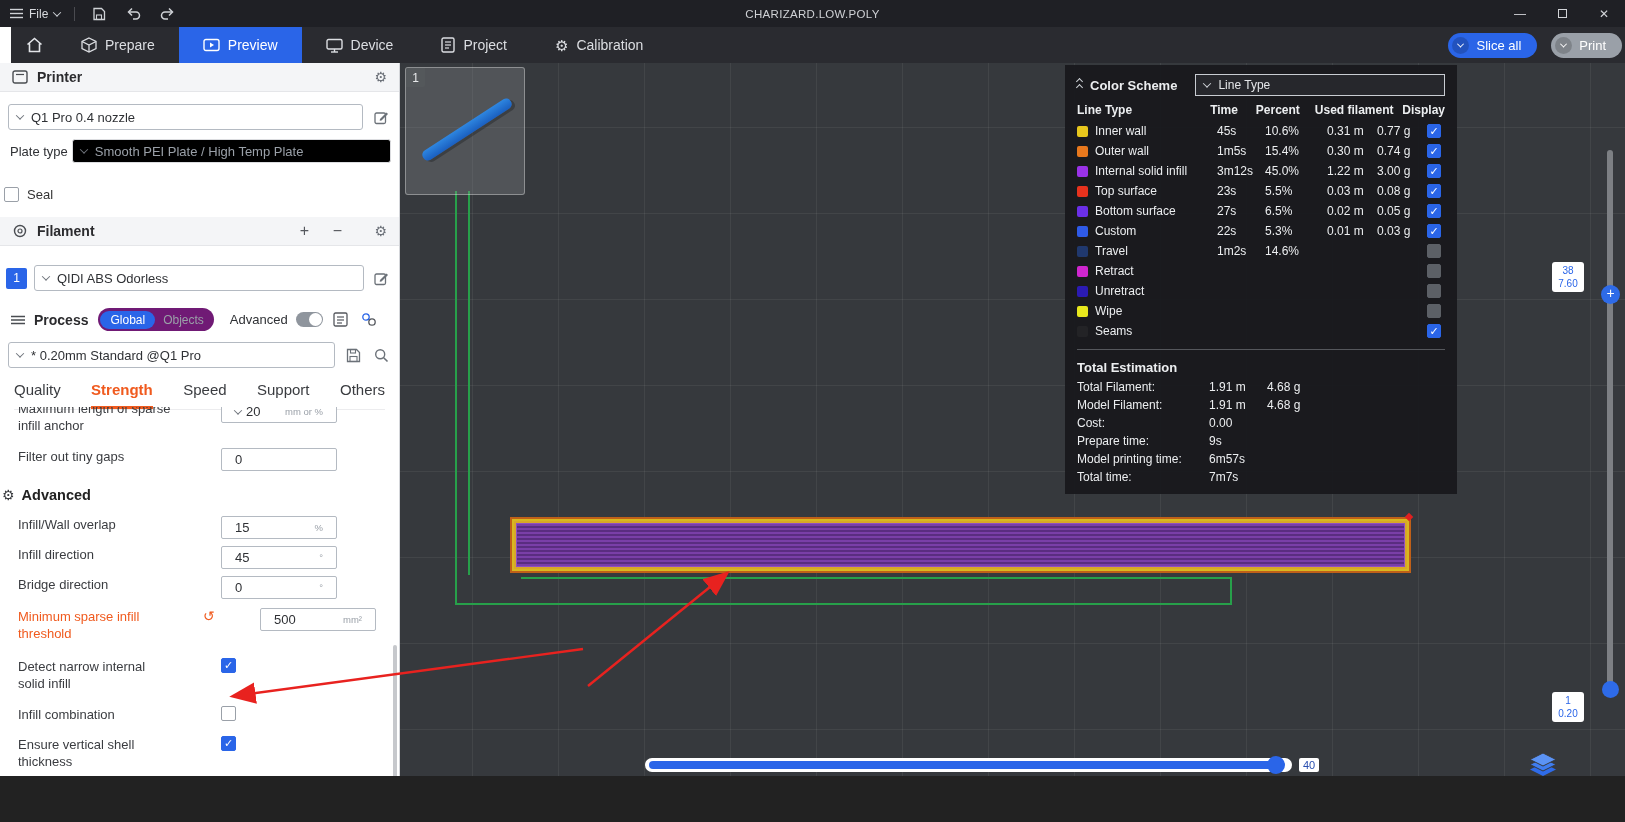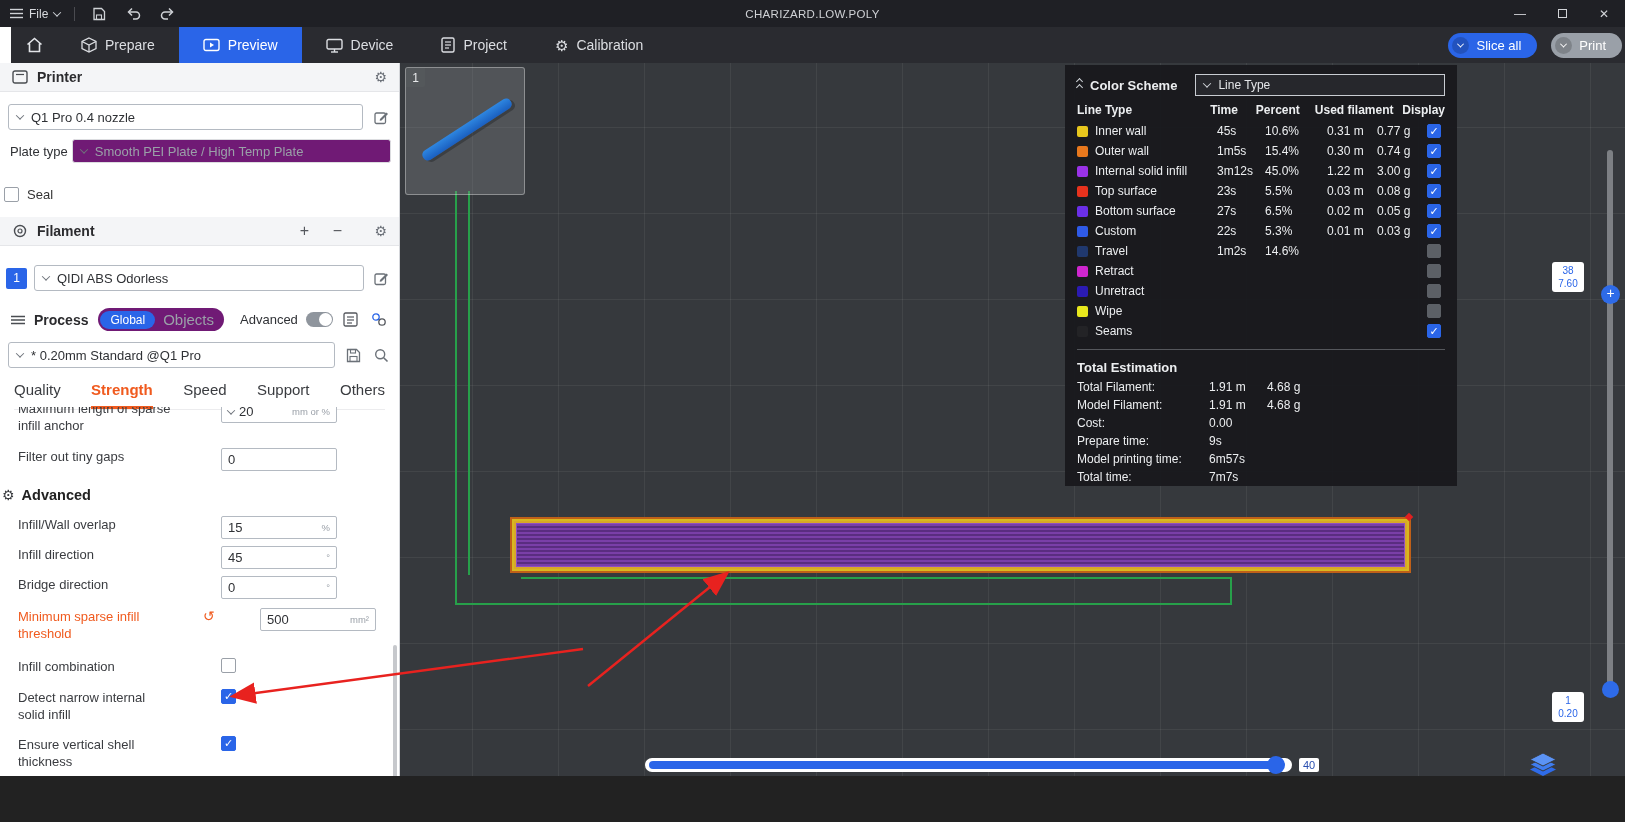--- a/index.html
+++ b/index.html
@@ -44,21 +44,21 @@
   .sidebar { position:absolute; left:0; top:63px; width:400px; height:759px; background:#fff;
     border-right:1px solid #d4d6da; color:#333; font-size:13px; }
   .sec-head { height:29px; background:#f4f5f7; border-bottom:1px solid #e5e6e9; display:flex; align-items:center; padding:0 12px; gap:9px; }
   .sec-title { font-size:14px; font-weight:bold; color:#2b2b2e; }
   .sec-gear { margin-left:auto; color:#6b7078; font-size:14px; }
   .icon-btn { color:#55585e; font-size:16px; width:20px; text-align:center; }
 
   .row { display:flex; align-items:center; }
   .combo { height:26px; border:1px solid #b4bac2; border-radius:3px; background:#fff; display:flex; align-items:center; gap:8px; padding:0 8px; overflow:hidden; }
   .combo .combo-text { white-space:nowrap; overflow:hidden; text-overflow:ellipsis; font-size:13px; color:#2f3135; }
-  .combo.gray { background:#701a75; border-color:#dcdde0; }
+  .combo.gray { background:#000000; border-color:#dcdde0; }
   .combo .muted { color:#9aa0a8; }
   .mini-icon { display:inline-flex; align-items:center; justify-content:center; width:20px; height:20px; }
 
   .preset-row { margin:12px 8px 0 8px; gap:8px; }
   .preset-row .combo { flex:1; }
   .plate-row { margin:9px 8px 0 10px; gap:4px; }
   .plate-row .combo { flex:1; height:24px; }
   .plate-label { font-size:13px; color:#2f3135; white-space:nowrap; }
   .seal-row { margin:24px 0 0 4px; gap:8px; }
 
@@ -71,34 +71,34 @@
 
   .fil-head { margin-top:15px; }
   .fil-actions { margin-left:auto; display:flex; align-items:center; gap:13px; }
   .filament-row { margin:19px 8px 0 6px; gap:7px; }
   .slot-badge { width:21px; height:21px; background:#2a65e8; color:#fff; font-size:12px; display:flex; align-items:center; justify-content:center; border-radius:2px; flex:none; }
   .filament-row .combo { flex:1; }
 
   .process-row { margin:17px 8px 0 10px; gap:8px; }
   .seg { background:#701a75; border-radius:12px; height:23px; display:flex; align-items:center; padding:2px; margin-left:2px; }
   .seg-on { background:#2a65e8; color:#fff; border-radius:10px; font-size:12px; padding:2px 10px; }
-  .seg-off { color:#9aa0a8; font-size:15px; padding:2px 8px; }
+  .seg-off { color:#9aa0a8; font-size:12px; padding:2px 8px; }
   .adv-label { margin-left:8px; font-size:13px; color:#2f3135; }
   .toggle { width:27px; height:15px; border-radius:8px; background:#8f959d; position:relative; flex:none; }
   .toggle .knob { position:absolute; right:1px; top:1px; width:13px; height:13px; border-radius:50%; background:#fff; }
 
   .tabs-row { margin:13px 14px 0 14px; display:flex; justify-content:space-between; border-bottom:1px solid #ececee; padding-bottom:0;gap:16px; }
   .ptab { font-size:15px; color:#3a3c40; padding-bottom:8px; }
   .ptab.active { color:#f05a1e; font-weight:bold; border-bottom:3px solid #f05a1e; }
 
   .settings { position:absolute; left:0; top:344px; bottom:0; width:399px; overflow:hidden; padding-left:18px; }
   .set-row { display:flex; align-items:flex-start;gap:39px; }
   .set-label { width:164px; font-size:13px; color:#3a3c40; line-height:17px; padding-right:10px; }
   .set-label.orange { color:#f05a1e; width:146px; }
-  .input { width:116px; height:23px; border:1px solid #b4bac2; border-radius:2px; display:flex; align-items:center; padding:0 6px; gap:5px; background:#fff; }
+  .input { width:116px; height:23px; border:1px solid #b4bac2; border-radius:2px; display:flex; align-items:center; padding:0 13px; gap:5px; background:#fff; }
   .input .val { flex:1; font-size:13px; color:#2f3135; }
   .input .unit { font-size:9.5px; color:#9aa0a8; white-space:nowrap; }
   .revert { width:18px; color:#f05a1e; font-size:14px; flex:none; }
   .adv-head { display:flex; align-items:center; gap:7px; margin:16px 0 0 -16px; }
   .adv-title { font-size:14.5px; font-weight:bold; color:#222; }
   .adv-ico { font-size:14px; color:#3a3c40; }
   .sb-thumb { position:absolute; right:2px; top:238px; width:4px; height:148px; background:#c6c8cc; border-radius:2px; }
 
   
   .viewport { position:absolute; left:400px; top:63px; width:1225px; height:759px; background-color:#36393d;
@@ -116,21 +116,21 @@
 
   .plate-thumb { position:absolute; left:5px; top:4px; width:120px; height:128px; z-index:5;
     background:rgba(150,154,158,0.28); border:1px solid rgba(255,255,255,0.35); border-radius:3px; }
   .plate-num { position:absolute; left:0; top:0; width:19px; height:19px; background:rgba(84,88,92,0.95);
     color:#e8e9eb; font-size:12px; display:flex; align-items:center; justify-content:center; border-radius:2px 0 2px 0; }
   .thumb-bar { position:absolute; left:9px; top:56px; width:104px; height:11px; border-radius:5px;
     background:linear-gradient(180deg,#2e86e0,#1a5fc0); transform:rotate(-33deg); box-shadow:2px 3px 0 rgba(0,0,0,0.25); }
 
   
   .cs-panel { position:absolute; left:665px; top:2px; width:392px; background:rgba(24,24,28,0.93);
-    color:#eceef0; font-size:12px; padding:8px 12px 0 12px; z-index:10; }
+    color:#eceef0; font-size:12px; padding:8px 12px 8px 12px; z-index:10; }
   .cs-head { display:flex; align-items:center; gap:8px; height:24px; }
   .collapse-ico { display:flex; flex-direction:column; gap:0px; }
   .collapse-ico .chev { width:5px; height:5px; border-color:#cfd3d8; margin:0 0 1px 0; }
   .cs-title { font-size:13px; font-weight:bold; }
   .cs-combo { margin-left:10px; flex:1; height:22px; border:1px solid #c8ccd2; background:#26272c;
     display:flex; align-items:center; gap:8px; padding:0 8px; font-size:12px; color:#e4e6e9; }
   .cs-cols { display:flex; align-items:center; height:22px; font-weight:bold; font-size:12px; margin-top:2px; }
   .c-name { width:140px; } .c-time { width:48px; } .c-pct { width:62px; } .c-used { width:92px; } .c-disp { flex:1; text-align:right; }
   .lt-row { display:flex; align-items:center; height:20px; }
   .lt-swatch { width:11px; height:11px; border-radius:2px; margin-right:7px; flex:none; }
@@ -439,28 +439,28 @@
 
       <div class="set-row" style="margin-top:9px; min-height:36px;">
         <div class="set-label orange">Minimum sparse infill threshold</div>
         <span class="revert">↺</span>
         <div class="input">
           <span class="val">500</span>
           <span class="unit">mm²</span>
         </div>
       </div>
 
+      <div class="set-row" style="margin-top:14px; min-height:34px;">
+        <div class="set-label">Detect narrow internal solid infill</div>
+        <span class="cb checked"></span>
+      </div>
+
       <div class="set-row" style="margin-top:14px;">
         <div class="set-label">Infill combination</div>
         <span class="cb"></span>
-      </div>
-
-      <div class="set-row" style="margin-top:14px; min-height:34px;">
-        <div class="set-label">Detect narrow internal solid infill</div>
-        <span class="cb checked"></span>
       </div>
 
       <div class="set-row" style="margin-top:13px; min-height:34px;">
         <div class="set-label">Ensure vertical shell thickness</div>
         <span class="cb checked"></span>
       </div>
 
       <div class="sb-thumb"></div>
     </div>
   </div>

